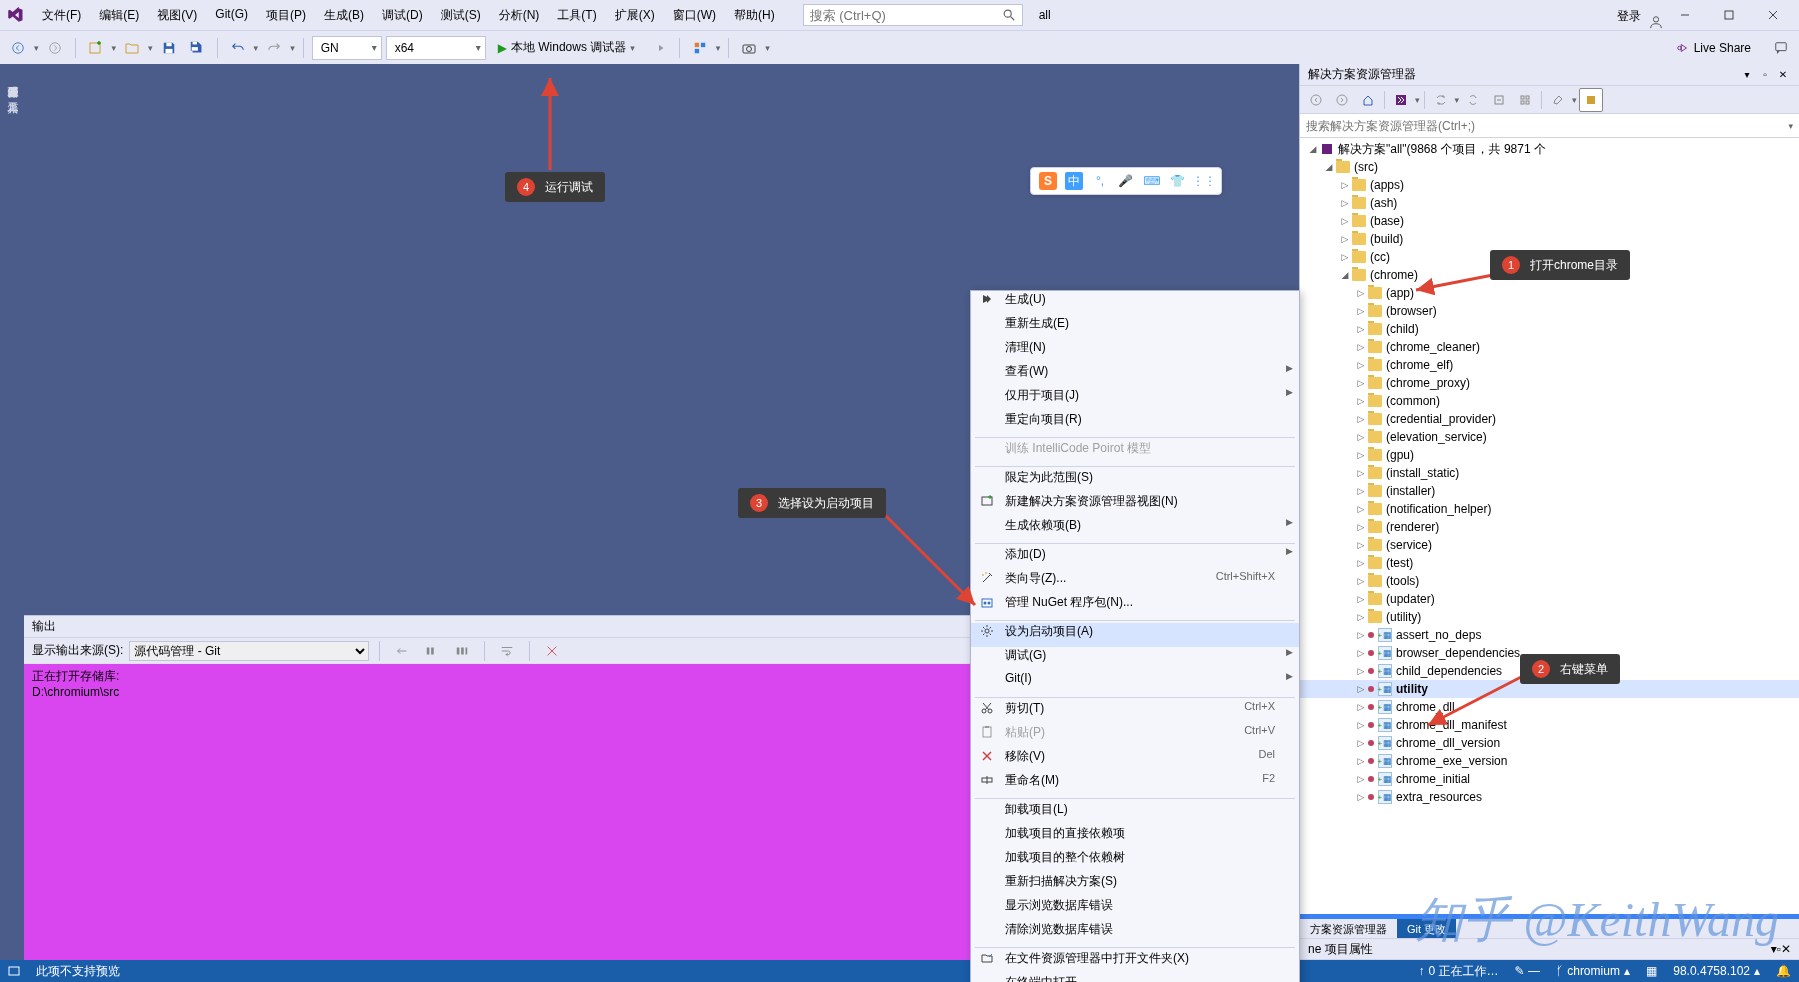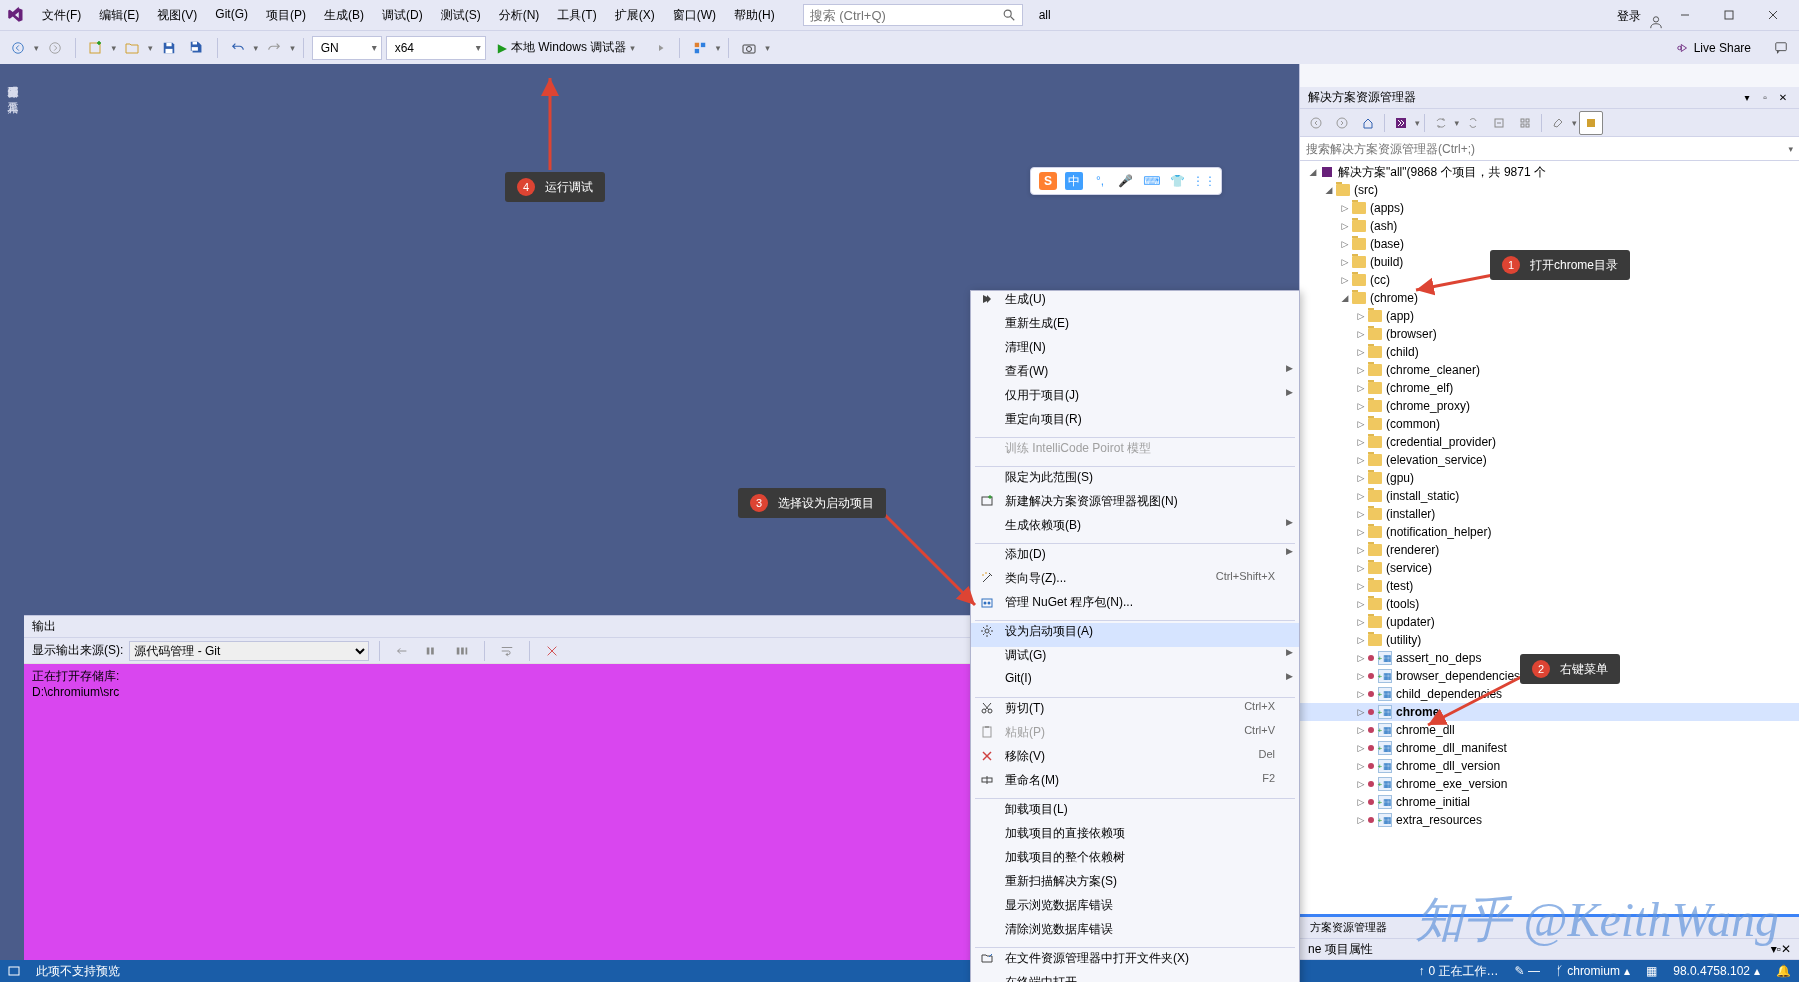--- a/index.html
+++ b/index.html
@@ -41,39 +41,39 @@
 
 .output-panel { position: absolute; bottom: 0; left: 0; right: 0; height: 345px; display: flex; flex-direction: column; }
 .output-header { background: #e6e8f5; height: 22px; display: flex; align-items: center; padding: 0 8px; border-top: 1px solid #c0c4de; }
 .output-header .title { flex: 1; }
 .output-toolbar { background: #e6e8f5; height: 26px; display: flex; align-items: center; padding: 0 8px; gap: 6px; border-top: 1px solid #d0d3e8; }
 .output-toolbar select { height: 20px; border: 1px solid #c0c4de; font-size: 12px; min-width: 240px; }
 .output-body { flex: 1; background: #d946ef; padding: 4px 8px; font-family: Consolas, monospace; font-size: 12px; white-space: pre; border-top: 1px solid #e0e0e0; }
 
 
 .right-panel { width: 500px; display: flex; flex-direction: column; background: #f5f6fb; border-left: 1px solid #c0c4de; }
-.panel-header { height: 22px; background: #e6e8f5; display: flex; align-items: center; padding: 0 8px; border-bottom: 1px solid #d0d3e8; margin-top: 23px; }
+.panel-header { height: 22px; background: #e6e8f5; display: flex; align-items: center; padding: 0 8px; border-bottom: 1px solid #d0d3e8; }
 .panel-header .title { flex: 1; }
 .panel-header .hbtn { width: 16px; height: 16px; display: flex; align-items: center; justify-content: center; margin-left: 2px; font-size: 10px; cursor:pointer; }
 .panel-toolbar { height: 28px; background: #e6e8f5; display: flex; align-items: center; padding: 0 4px; gap: 2px; border-bottom: 1px solid #d0d3e8; }
 .panel-search { height: 24px; background: #fff; border-bottom: 1px solid #d0d3e8; display: flex; align-items: center; padding: 0 6px; }
 .panel-search input { border: none; outline: none; flex: 1; font-size: 12px; }
 .tree { flex: 1; overflow: auto; background: #fff; padding: 2px 0; }
 .tree-row { display: flex; align-items: center; height: 18px; padding-left: 8px; white-space: nowrap; cursor: pointer; }
 .tree-row.selected { background: #d6e4ff; }
 .expander { width: 10px; height: 10px; margin-right: 2px; font-size: 9px; color: #666; display: inline-flex; align-items: center; justify-content: center; }
 .folder-icon { width: 14px; height: 12px; background: #f0c860; border-radius: 1px; margin-right: 4px; display: inline-block; position: relative; }
 .folder-icon.open { background: #f0c860; }
 .folder-icon::before { content: ""; position: absolute; top: -2px; left: 0; width: 6px; height: 2px; background: #e0b850; }
 .proj-icon { width: 14px; height: 14px; margin-right: 4px; display: inline-flex; align-items: center; justify-content: center; font-size: 9px; color: #2070c0; border: 1px solid #a0c0e0; background: #e8f0fc; }
 .proj-icon .plus { color: #1e9a1e; font-size: 8px; position: relative; left: -1px; }
 .bullet { width: 6px; height: 6px; border-radius: 50%; background: #c04060; margin-right: 4px; display: inline-block; }
 .tree-label { font-size: 12px; }
 .tree-label.bold { font-weight: bold; }
-.bottom-tabs { height: 24px; background: #e6e8f5; display: flex; border-top: 3px solid #3b82f6; flex-direction: column; }
+.bottom-tabs { height: 24px; background: #e6e8f5; display: flex; border-top: 5px solid #3b82f6; }
 .btab { padding: 3px 10px; font-size: 11px; }
 .btab.active { background: #1a5da8; color: #fff; }
 .props-header { height: 22px; background: #e6e8f5; display: flex; align-items: center; padding: 0 8px; border-top: 1px solid #d0d3e8; border-bottom: 1px solid #d0d3e8; }
 
 
 .context-menu { position: absolute; left: 970px; top: 290px; width: 330px; background: #f5f6fb; border: 1px solid #b0b4ce; box-shadow: 2px 2px 8px rgba(0,0,0,0.25); z-index: 100; }
 .cm-item { height: 24px; display: flex; align-items: flex-start; padding: 0 24px 0 34px; position: relative; cursor: pointer; }
 .cm-item.selected { background: #d6e4ff; }
 .cm-item.disabled { color: #a0a0a0; }
 .cm-icon { position: absolute; left: 8px; width: 16px; height: 16px; display: flex; align-items: center; justify-content: center; font-size: 11px; }
@@ -553,21 +553,21 @@
         <div class="tree-row" style="padding-left: 56px;">
           <span class="expander">▷</span>
           <span class="bullet"></span>
           <span class="proj-icon"><span class="plus">+</span>▦</span>
           <span class="tree-label">child_dependencies</span>
         </div>
         <div class="tree-row selected" style="padding-left: 56px;">
           <span class="expander">▷</span>
           <span class="bullet"></span>
           <span class="proj-icon"><span class="plus">+</span>▦</span>
-          <span class="tree-label bold">chrome</span>
+          <span class="tree-label bold">utility</span>
         </div>
         <div class="tree-row" style="padding-left: 56px;">
           <span class="expander">▷</span>
           <span class="bullet"></span>
           <span class="proj-icon"><span class="plus">+</span>▦</span>
           <span class="tree-label">chrome_dll</span>
         </div>
         <div class="tree-row" style="padding-left: 56px;">
           <span class="expander">▷</span>
           <span class="bullet"></span>

